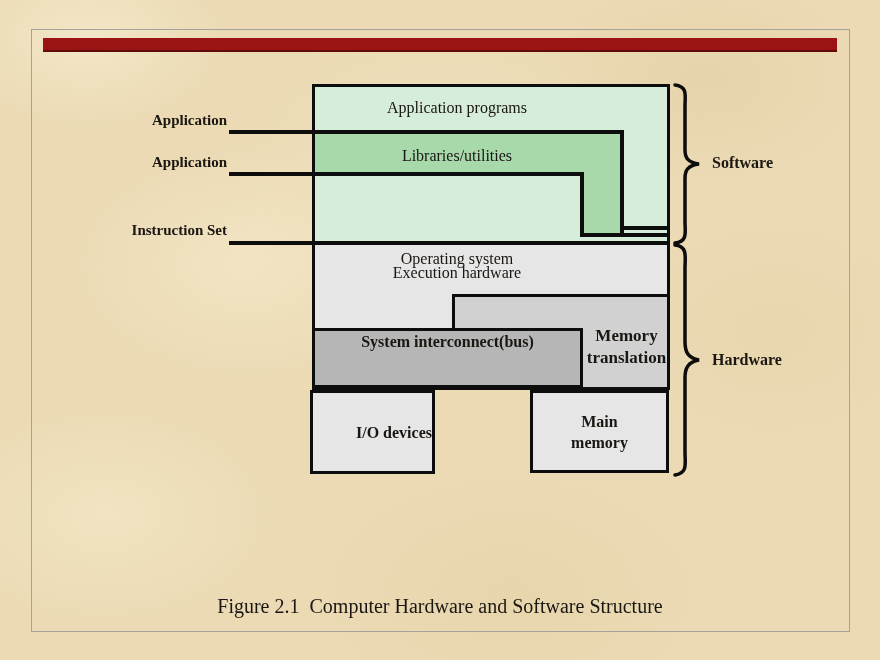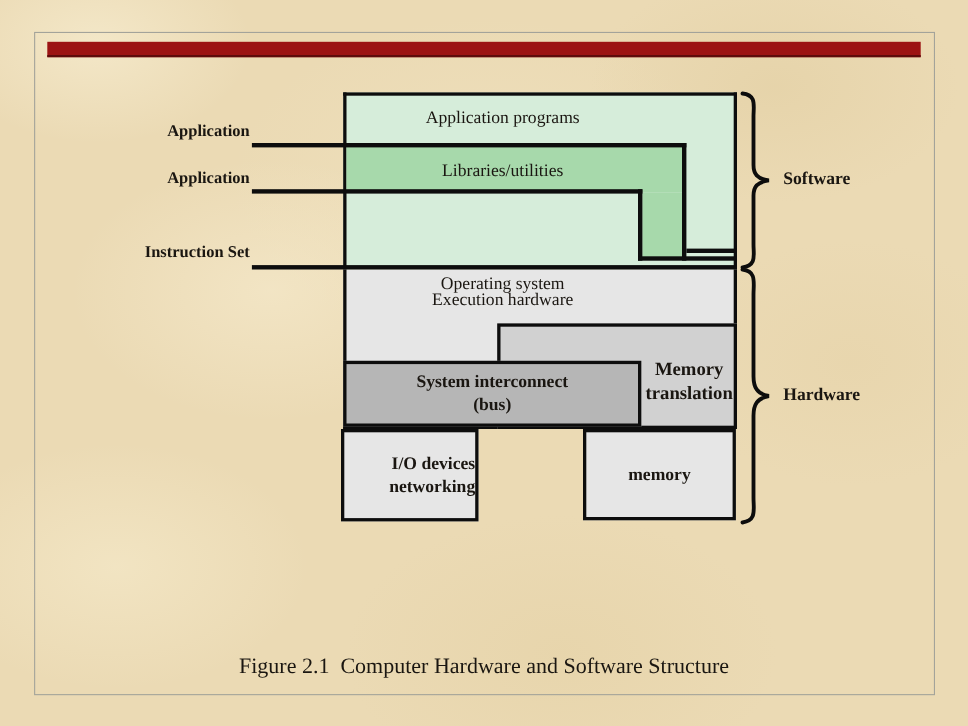--- a/index.html
+++ b/index.html
@@ -46,21 +46,21 @@
   }
   .mem-box {
     left: 452px; top: 294px; width: 218px; height: 96px;
     background: var(--medium-gray, #d1d1d1);
     border: 3px solid var(--line, #0d0d0d); box-sizing: border-box;
   }
   .bus-box {
     left: 312px; top: 328px; width: 271px; height: 60px;
     background: var(--dark-gray, #b6b6b6);
     border: 3px solid var(--line, #0d0d0d); box-sizing: border-box;
-    display: flex; flex-direction: column; justify-content: center;
+    display: flex; flex-direction: row; justify-content: center;
     text-align: center; font-weight: bold; font-size: 16px; line-height: 21px;
   }
   .io-box, .mm-box {
     background: var(--light-gray, #e6e6e6);
     border: 3px solid var(--line, #0d0d0d); box-sizing: border-box;
     display: flex; flex-direction: column; justify-content: center;
     text-align: center; font-weight: bold; font-size: 16px; line-height: 21px;
   }
   .io-box { left: 310px; top: 390px; width: 125px; height: 84px; align-items: flex-end; }
   .mm-box { left: 530px; top: 390px; width: 139px; height: 83px; }
@@ -118,23 +118,23 @@
 <div class="abs lib-col"></div>
 
 <div class="abs hw-base"></div>
 <div class="abs mem-box"></div>
 <div class="abs bus-box">
   <span>System interconnect</span>
   <span>(bus)</span>
 </div>
 <div class="abs io-box">
   <span>I/O devices</span>
-  <span>networking</span>
 </div>
 <div class="abs mm-box">
+  <span>Main</span>
   <span>memory</span>
 </div>
 
 <div class="abs ln api-h"></div>
 <div class="abs ln api-v"></div>
 <div class="abs ln abi-h"></div>
 <div class="abs ln abi-v"></div>
 <div class="abs ln seg-a"></div>
 <div class="abs ln seg-b"></div>
 <div class="abs ln isa-h"></div>

